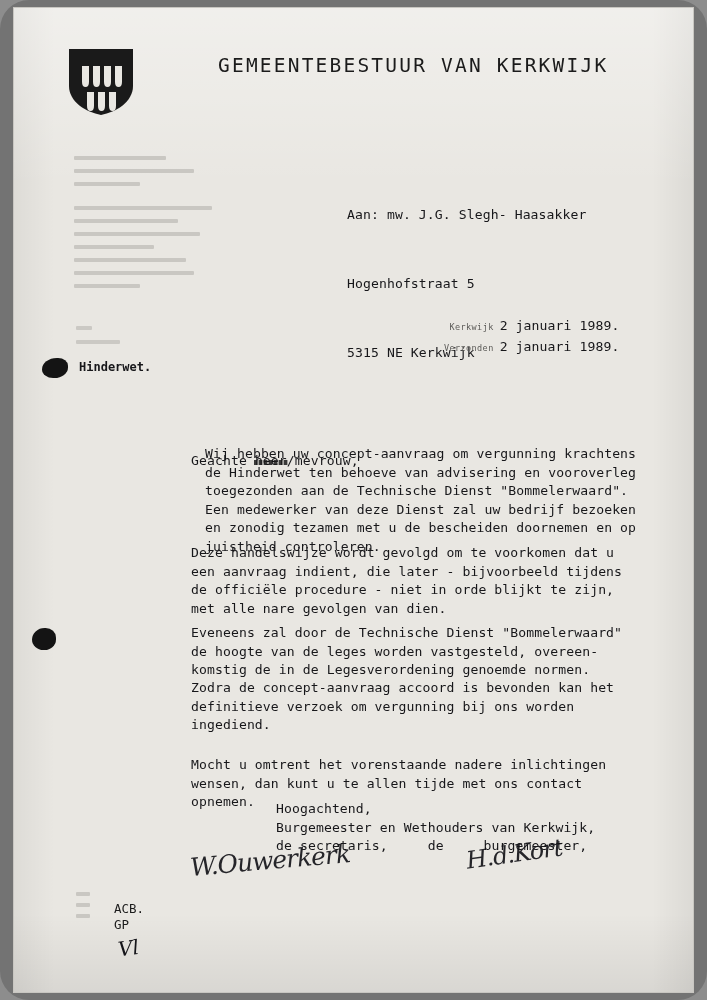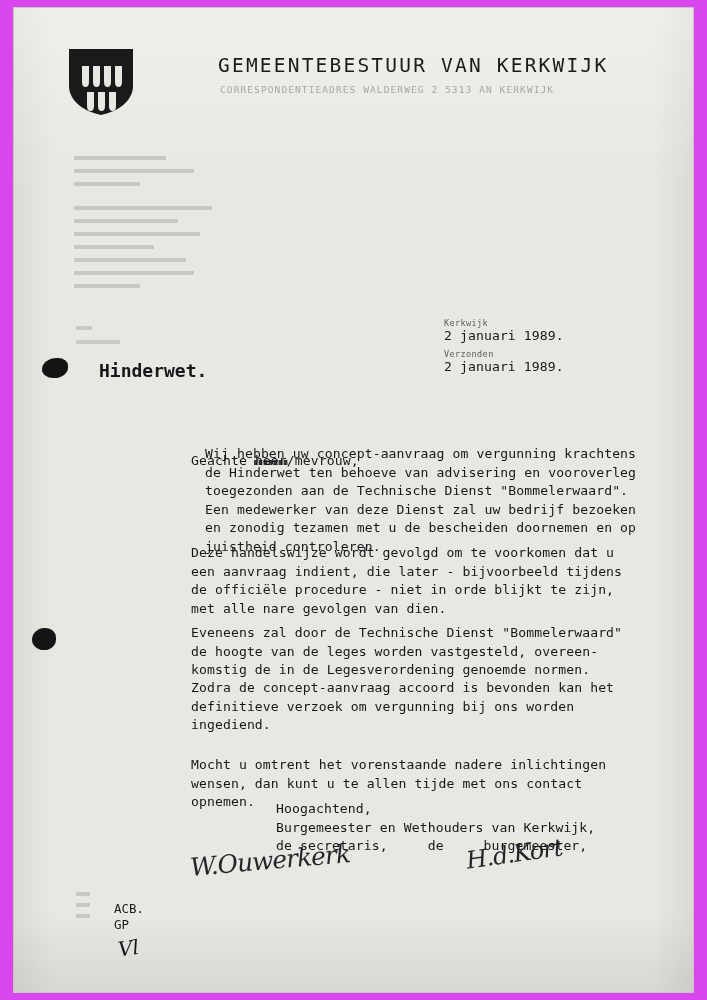--- a/index.html
+++ b/index.html
@@ -11,21 +11,22 @@
     width: 707px;
     height: 1000px;
     overflow: hidden;
     font-family: "Liberation Sans", sans-serif;
   }
 
   #page {
     position: relative;
     width: 707px;
     height: 1000px;
-    background: #d946ef;
+    background: #737373;
+    border-radius: 29px;
   }
 
   
   .sheet {
     position: absolute;
     left: 14px;
     top: 8px;
     width: 679px;
     height: 984px;
     background: #e9e7e2;
@@ -142,42 +143,40 @@
     left: 430px;
     top: 310px;
     font-family: "DejaVu Sans Mono", monospace;
     color: #17171a;
   }
   .dates .row {
     display: flex;
     align-items: baseline;
     justify-content: flex-end;
     margin-bottom: 6px;
-    flex-direction: column;
   }
   .dates .lbl {
     font-size: 8.5px;
     color: #5d5c59;
     letter-spacing: 0.4px;
     margin-right: 6px;
   }
   .dates .val {
     font-size: 13.1px;
     letter-spacing: 0.1px;
   }
 
   .subject {
     position: absolute;
     left: 65px;
     top: 352px;
     font-family: "DejaVu Sans Mono", monospace;
-    font-size: 18px;
+    font-size: 12px;
     color: #17171a;
     font-weight: 700;
-    margin-left: 20px;
   }
 
   .salutation {
     position: absolute;
     left: 177px;
     top: 396px;
     margin-top: 48px;
   }
   .strike {
     position: relative;
@@ -294,21 +293,20 @@
           <path d="M38 20 h7 v16 q0 5 -3.5 5 t-3.5 -5 z"></path>
           <path d="M49 20 h7 v16 q0 5 -3.5 5 t-3.5 -5 z"></path>
           <path d="M21 46 h7 v14 q0 5 -3.5 5 t-3.5 -5 z"></path>
           <path d="M32 46 h7 v14 q0 5 -3.5 5 t-3.5 -5 z"></path>
           <path d="M43 46 h7 v14 q0 5 -3.5 5 t-3.5 -5 z"></path>
         </g>
       </svg>
     </div>
 
     <div class="org-name">GEMEENTEBESTUUR VAN KERKWIJK</div>
-    <div class="org-sub">CORRESPONDENTIEADRES  WALDERWEG 2  5313 AN KERKWIJK</div>
 
     <div class="margin-notes">
       <div class="ln s1"></div>
       <div class="ln s2"></div>
       <div class="ln s3 gap"></div>
       <div class="ln s4"></div>
       <div class="ln s5"></div>
       <div class="ln s6"></div>
       <div class="ln s7"></div>
       <div class="ln s8"></div>
@@ -318,20 +316,25 @@
     <div class="margin-notes2">
       <div class="ln a"></div>
       <div class="ln b"></div>
     </div>
     <div class="corner-marks">
       <div class="ln"></div>
       <div class="ln"></div>
       <div class="ln"></div>
     </div>
 
+    <div class="addr typed">
+      <div class="l">Aan: mw. J.G. Slegh- Haasakker</div>
+      <div class="l">Hogenhofstraat 5</div>
+      <div class="l">5315 NE Kerkwijk</div>
+    </div>
 
     <div class="dates">
       <div class="row">
         <span class="lbl">Kerkwijk</span>
         <span class="val">2 januari 1989.</span>
       </div>
       <div class="row">
         <span class="lbl">Verzonden</span>
         <span class="val">2 januari 1989.</span>
       </div>

